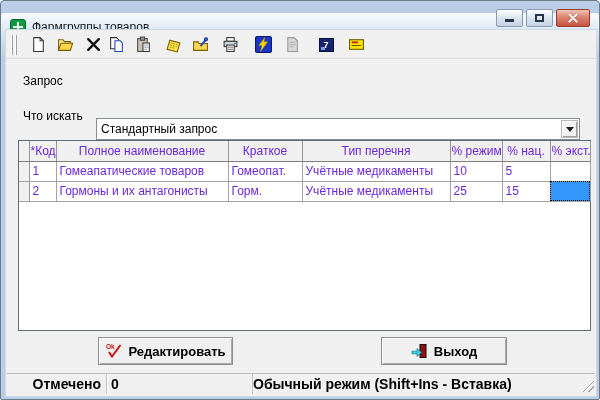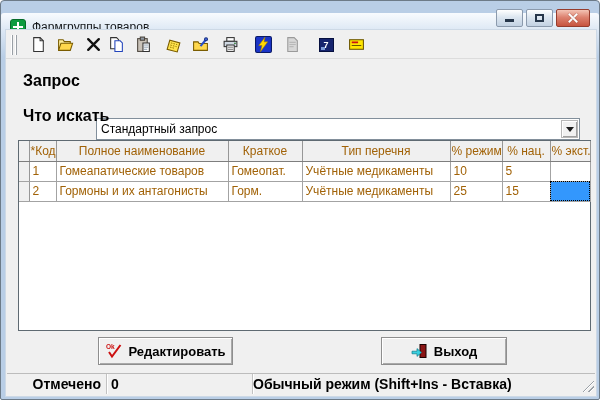--- a/index.html
+++ b/index.html
@@ -37,35 +37,35 @@
   .toolbar{position:absolute;left:1px;top:1px;right:1px;height:29px;border-bottom:1px solid #dcdcdc;}
   .grip{position:absolute;left:5px;top:5px;width:2px;height:20px;background:#fff;border-right:1px solid #9aa0a6;}
   .grip.g2{left:9px;}
   .tbtn{position:absolute;top:2px;width:24px;height:25px;display:flex;align-items:center;justify-content:center;}
   .tbtn svg{width:17px;height:17px;}
   .key7{width:15px;height:14px;background:#16246e;border:1px solid #06103f;position:relative;color:#fff;
     font-size:9px;font-weight:bold;text-align:center;line-height:12px;}
   .key7:after{content:"";position:absolute;left:1px;bottom:1px;width:4px;height:3px;background:#7d9bd8;}
 
   
-  .lbl{position:absolute;font-size:16px;font-weight:bold;color:#000;height:22px;line-height:22px;}
+  .lbl{position:absolute;font-size:12px;font-weight:normal;color:#000;height:22px;line-height:22px;}
   .combo,.tinput{position:absolute;height:22px;background:#fff;border:1px solid #828f9b;font-size:12px;margin-top:48px;}
   .combo .val{position:absolute;left:4px;top:0;right:20px;height:20px;line-height:20px;overflow:hidden;white-space:nowrap;}
   .combo .dd{position:absolute;right:1px;top:1px;bottom:1px;width:17px;background:#f1f1f1;
     border:1px solid #b7b7b7;box-shadow:inset 1px 1px 0 #fff, inset -1px -1px 0 #9f9f9f;
     display:flex;align-items:center;justify-content:center;}
   .combo .dd b{width:0;height:0;border:4px solid transparent;border-top:5px solid #1c1c1c;margin-top:5px;}
   .tinput{padding:0 4px;font-size:12px;}
   input.tinput{outline:none;}
 
   
   .grid{position:absolute;left:13px;top:111px;width:573px;height:191px;background:#fff;border:1px solid #5f6a72;}
   table.dbgrid{border-collapse:collapse;table-layout:fixed;width:571px;}
   .dbgrid td,.dbgrid th{height:20px;padding:0 0 0 3px;font-size:12px;font-weight:normal;overflow:hidden;
-    white-space:nowrap;border-right:1px solid #a3a3a3;border-bottom:1px solid #a3a3a3;text-align:left;color:#a16207;}
+    white-space:nowrap;border-right:1px solid #a3a3a3;border-bottom:1px solid #a3a3a3;text-align:left;color:#6d28d9;}
   .dbgrid th{background:#f0f0f0;text-align:center;padding:0 1px;border-right:1px solid #979797;border-bottom:1px solid #7e7e7e;}
   .dbgrid .ind{background:#f0f0f0;border-right:1px solid #979797;}
   .dbgrid td.sel{background:#3397fd;outline:1px dotted #000;outline-offset:-1px;}
 
   
   .pushbtn{position:absolute;height:28px;background:#f0f0f0;border:1px solid #8e8e8e;
     box-shadow:inset 1px 1px 0 #ffffff, inset -1px -1px 0 #a9a9a9;
     display:flex;align-items:center;justify-content:center;gap:5px;
     font-size:13px;font-weight:bold;color:#000;}
   .btn-edit{left:93px;top:308px;width:135px;}

